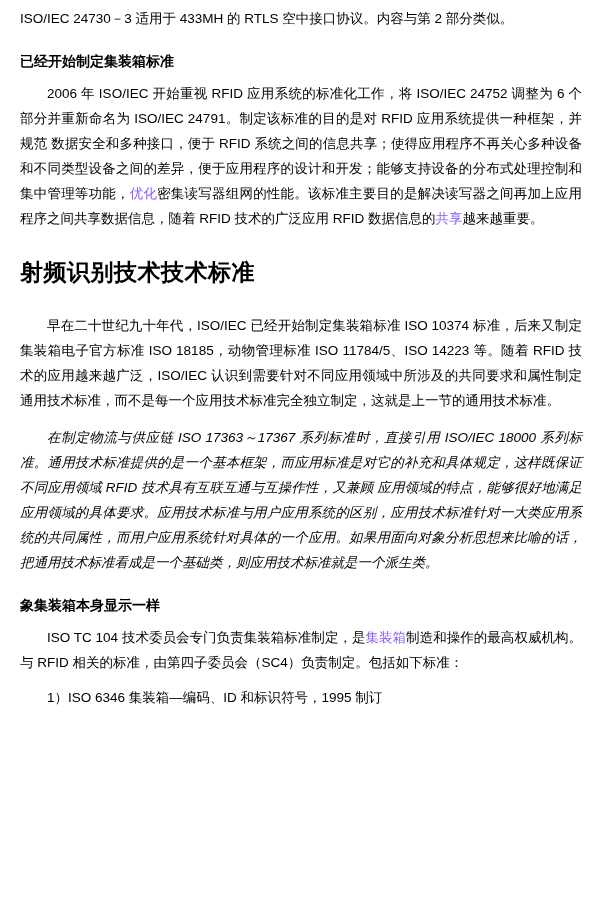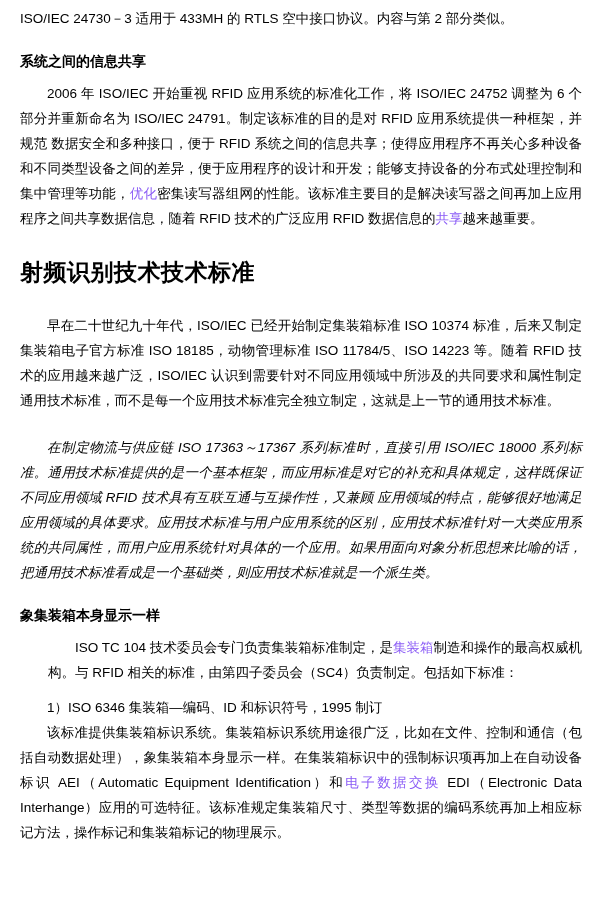--- a/index.html
+++ b/index.html
@@ -50,31 +50,30 @@
     text-decoration: none;
   }
 </style>
 </head>
 <body>
 
 <div class="page">
 
   <p class="para">ISO/IEC 24730－3 适用于 433MH 的 RTLS 空中接口协议。内容与第 2 部分类似。</p>
 
-  <h2 class="section">系统之间的信息共享</h2>
+  <h2 class="section">已经开始制定集装箱标准</h2>
 
   <p class="para indent"><span>2006 年 ISO/IEC 开始重视 RFID 应用系统的标准化工作，将 ISO/IEC 24752 调整为 6 个部分并重新命名为 ISO/IEC 24791。制定该标准的目的是对 RFID 应用系统提供一种框架，并规范 数据安全和多种接口，便于 RFID 系统之间的信息共享；使得应用程序不再关心多种设备和不同类型设备之间的差异，便于应用程序的设计和开发；能够支持设备的分布式处理控制和集中管理等功能，</span><a class="link" href="#">优化</a><span>密集读写器组网的性能。该标准主要目的是解决读写器之间再加上应用程序之间共享数据信息，随着 RFID 技术的广泛应用 RFID 数据信息的</span><a class="link" href="#">共享</a><span>越来越重要。</span></p>
 
   <h1 class="bigsection">射频识别技术技术标准</h1>
 
-  <p class="para indent" style="margin-bottom:22px;">早在二十世纪九十年代，ISO/IEC 已经开始制定集装箱标准 ISO 10374 标准，后来又制定集装箱电子官方标准 ISO 18185，动物管理标准 ISO 11784/5、ISO 14223 等。随着 RFID 技术的应用越来越广泛，ISO/IEC 认识到需要针对不同应用领域中所涉及的共同要求和属性制定通用技术标准，而不是每一个应用技术标准完全独立制定，这就是上一节的通用技术标准。</p>
+  <p class="para indent" style="margin-bottom:12px;">早在二十世纪九十年代，ISO/IEC 已经开始制定集装箱标准 ISO 10374 标准，后来又制定集装箱电子官方标准 ISO 18185，动物管理标准 ISO 11784/5、ISO 14223 等。随着 RFID 技术的应用越来越广泛，ISO/IEC 认识到需要针对不同应用领域中所涉及的共同要求和属性制定通用技术标准，而不是每一个应用技术标准完全独立制定，这就是上一节的通用技术标准。</p>
 
   <p class="para indent" style="font-style:italic;">在制定物流与供应链 ISO 17363～17367 系列标准时，直接引用 ISO/IEC 18000 系列标准。通用技术标准提供的是一个基本框架，而应用标准是对它的补充和具体规定，这样既保证 不同应用领域 RFID 技术具有互联互通与互操作性，又兼顾 应用领域的特点，能够很好地满足应用领域的具体要求。应用技术标准与用户应用系统的区别，应用技术标准针对一大类应用系统的共同属性，而用户应用系统针对具体的一个应用。如果用面向对象分析思想来比喻的话，把通用技术标准看成是一个基础类，则应用技术标准就是一个派生类。</p>
 
   <h2 class="section">象集装箱本身显示一样</h2>
 
-  <p class="para indent" style="margin-bottom:10px;margin-left:28px;"><span>ISO TC 104 技术委员会专门负责集装箱标准制定，是</span><a class="link" href="#">集装箱</a><span>制造和操作的最高权威机构。与 RFID 相关的标准，由第四子委员会（SC4）负责制定。包括如下标准：</span></p>
+  <p class="para indent" style="margin-bottom:10px;"><span>ISO TC 104 技术委员会专门负责集装箱标准制定，是</span><a class="link" href="#">集装箱</a><span>制造和操作的最高权威机构。与 RFID 相关的标准，由第四子委员会（SC4）负责制定。包括如下标准：</span></p>
 
   <p class="para indent" style="margin-bottom:0;">1）ISO 6346  集装箱—编码、ID 和标识符号，1995 制订</p>
 
-  <p class="para indent"><span>该标准提供集装箱标识系统。集装箱标识系统用途很广泛，比如在文件、控制和通信（包括自动数据处理），象集装箱本身显示一样。在集装箱标识中的强制标识项再加上在自动设备标识 AEI（Automatic Equipment Identification）和</span><a class="link" href="#">电子数据交换</a><span> EDI（Electronic Data Interhange）应用的可选特征。该标准规定集装箱尺寸、类型等数据的编码系统再加上相应标记方法，操作标记和集装箱标记的物理展示。</span></p>
 
 </div>
 
 </body></html>

